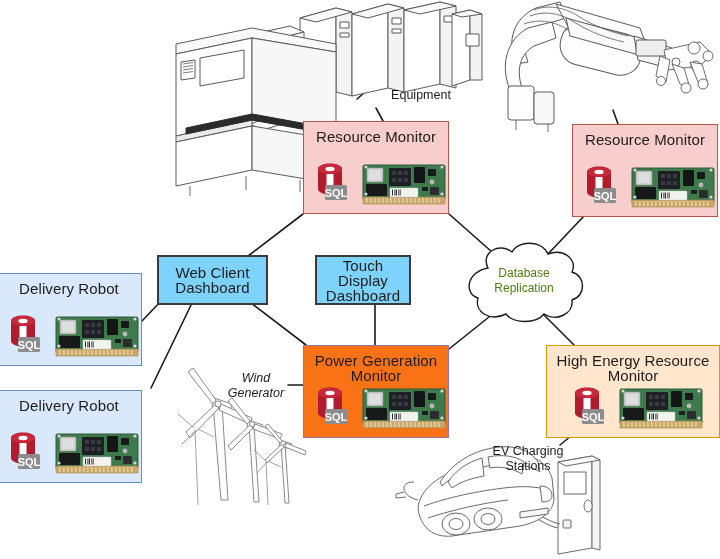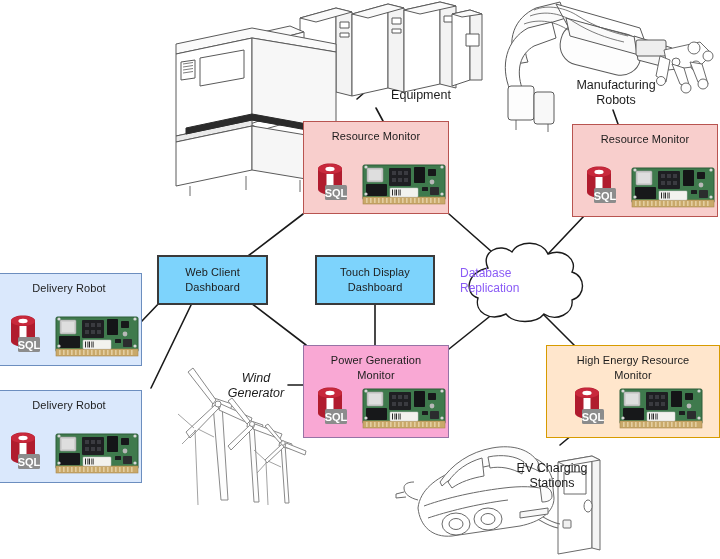--- a/index.html
+++ b/index.html
@@ -18,58 +18,58 @@
   .node{
     position:absolute;
     box-sizing:border-box;
     z-index:3;
     display:flex;
     flex-direction:column;
     align-items:center;
   }
   .node .title{
     text-align:center;
-    font-size:11px;
+    font-size:15px;
     line-height:15px;
     color:#1c1c1c;
     margin-top:7px;
     white-space:pre-line;
     letter-spacing:0.1px;
   }
   .node .media{
     position:absolute;
     left:0;right:0;bottom:6px;
     display:flex;
     align-items:flex-end;
     justify-content:center;
     gap:10px;
     height:48px;
   }
   .box-pink{background:#f8cecc;border:1px solid #b85450;}
   .box-blue{background:#dae8fc;border:1px solid #6c8ebf;}
-  .box-purple{background:#f9a8d4;border:1px solid #9673a6;}
+  .box-purple{background:#f97316;border:1px solid #9673a6;}
   .box-orange{background:#ffe6cc;border:1px solid #d79b00;}
   .box-white{background:#7dd3fc;border:2px solid #3a3a3a;}
   .box-white .title{margin-top:0;}
   .box-white{justify-content:center;}
 
   
   .sqlicon{position:relative;width:46px;height:44px;flex:0 0 auto;}
   .sqlicon svg{display:block;}
 
   
   .board{flex:0 0 auto;}
   .board svg{display:block;}
 
   .cloud{position:absolute;z-index:3;}
   .cloud .cl-label{
     position:absolute;left:0;right:0;top:50%;
     transform:translateY(-50%);
-    font-size:12px;line-height:15px;
-    color:#8b5cf6;white-space:pre-line;
+    text-align:center;font-size:12px;line-height:15px;
+    color:#4d7c0f;white-space:pre-line;
   }
   .caption{
     position:absolute;z-index:4;
     font-size:12.5px;line-height:15px;
     color:#1c1c1c;text-align:center;white-space:pre-line;
   }
 </style>
 </head>
 <body>
 
@@ -748,29 +748,27 @@
         </svg>
       </div>
     </div>
   </div>
 
   <div class="node box-white" style="left:157px;top:255px;width:111px;height:50px;justify-content:center;">
     <div class="title">Web Client
 Dashboard</div>
   </div>
 
-  <div class="node box-white" style="left:315px;top:255px;width:120px;height:50px;">
+  <div class="node box-white" style="left:315px;top:255px;width:96px;height:50px;">
     <div class="title">Touch Display
 Dashboard</div>
   </div>
 
   <div class="caption" style="left:366px;top:88px;width:110px;">Equipment</div>
 
-  <div class="caption" style="left:561px;top:78px;width:110px;">Manufacturing
-Robots</div>
 
   <div class="caption" style="left:216px;top:371px;width:80px;font-style:italic;">Wind
 Generator</div>
 
-  <div class="caption" style="left:492px;top:444px;width:120px;margin-top:17px;">EV Charging
+  <div class="caption" style="left:468px;top:444px;width:120px;">EV Charging
 Stations</div>
 
 </div>
 
 </body></html>

